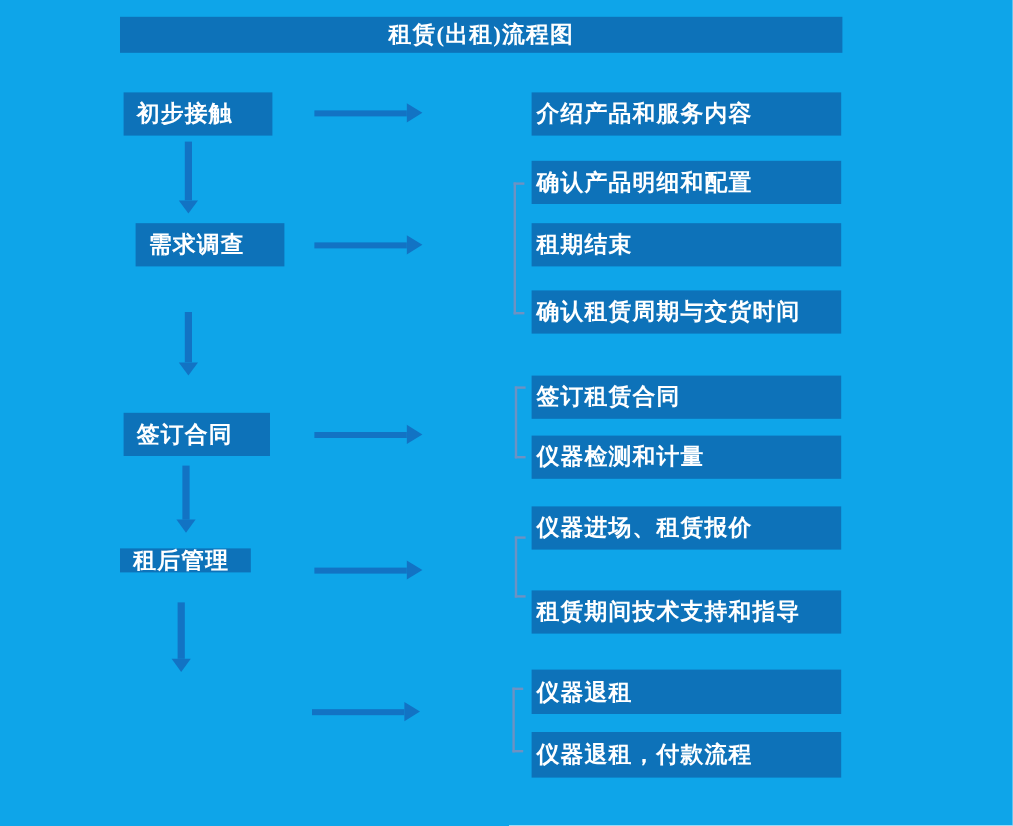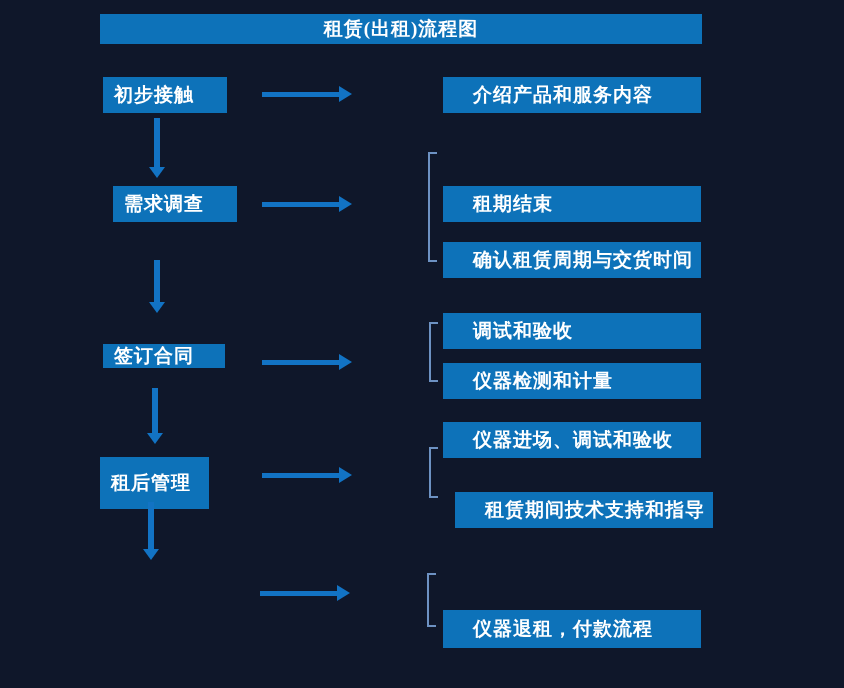--- a/index.html
+++ b/index.html
@@ -1,19 +1,19 @@
 <!DOCTYPE html>
 <html><head>
 <meta charset="utf-8">
 <style>
   html,body{margin:0;padding:0;background:#ffffff;}
   .canvas{
     position:relative;
     width:844px;height:688px;
-    background:#0f172a;
+    background:#0ea5e9;
     font-family:"Liberation Serif","DejaVu Serif",serif;
     overflow:hidden;
   }
   .box{
     position:absolute;
     background:#0d72b9;
     color:#ffffff;
     font-weight:bold;
     font-size:19px;
     letter-spacing:1px;
@@ -22,21 +22,21 @@
     box-sizing:border-box;
   }
   .title-bar{
     position:absolute;
     left:100px;top:14px;width:602px;height:30px;
     background:#0d72b9;color:#ffffff;
     font-weight:bold;font-size:19px;letter-spacing:1px;
     display:flex;align-items:center;justify-content:center;
   }
   .left-box{padding-left:11px;}
-  .right-box{padding-left:30px; left:443px; width:258px; height:36px;}
+  .right-box{padding-left:4px; left:443px; width:258px; height:36px;}
   .h-arrow{
     position:absolute;
     display:flex;align-items:center;
     height:16px;
   }
   .h-arrow .stem{flex:1;height:5px;background:#1273c4;}
   .h-arrow .head{
     width:0;height:0;
     border-left:13px solid #1273c4;
     border-top:8px solid transparent;
@@ -65,22 +65,22 @@
 </style>
 </head>
 <body>
 
 <div class="canvas">
 
   <div class="title-bar">租赁(出租)流程图</div>
 
   <div class="box left-box" style="left:103px;top:77px;width:124px;height:36px;">初步接触</div>
   <div class="box left-box" style="left:113px;top:186px;width:124px;height:36px;">需求调查</div>
-  <div class="box left-box" style="left:103px;top:344px;width:122px;height:24px;font-family:Liberation Mono, monospace;">签订合同</div>
-  <div class="box left-box" style="left:100px;top:457px;width:109px;height:52px;">租后管理</div>
+  <div class="box left-box" style="left:103px;top:344px;width:122px;height:36px;font-family:Liberation Mono, monospace;">签订合同</div>
+  <div class="box left-box" style="left:100px;top:457px;width:109px;height:20px;">租后管理</div>
 
   <div class="v-arrow" style="left:149px;top:118px;height:60px;">
     <span class="stem"></span>
     <span class="head"></span>
   </div>
   <div class="v-arrow" style="left:149px;top:260px;height:53px;">
     <span class="stem"></span>
     <span class="head"></span>
   </div>
   <div class="v-arrow" style="left:147px;top:388px;height:56px;">
@@ -113,24 +113,26 @@
     <span class="head"></span>
   </div>
 
   <div class="bracket" style="left:428px;top:152px;height:110px;"></div>
   <div class="bracket" style="left:429px;top:322px;height:60px;"></div>
   <div class="bracket" style="left:429px;top:447px;height:51px;"></div>
   <div class="bracket" style="left:427px;top:573px;height:54px;"></div>
 
   <div class="box right-box" style="top:77px;">介绍产品和服务内容</div>
 
+  <div class="box right-box" style="top:134px;">确认产品明细和配置</div>
   <div class="box right-box" style="top:186px;">租期结束</div>
   <div class="box right-box" style="top:242px;">确认租赁周期与交货时间</div>
 
-  <div class="box right-box" style="top:313px;">调试和验收</div>
+  <div class="box right-box" style="top:313px;">签订租赁合同</div>
   <div class="box right-box" style="top:363px;">仪器检测和计量</div>
 
-  <div class="box right-box" style="top:422px;">仪器进场、调试和验收</div>
-  <div class="box right-box" style="top:492px;margin-left:12px;">租赁期间技术支持和指导</div>
+  <div class="box right-box" style="top:422px;">仪器进场、租赁报价</div>
+  <div class="box right-box" style="top:492px;">租赁期间技术支持和指导</div>
 
+  <div class="box right-box" style="top:558px;height:37px;">仪器退租</div>
   <div class="box right-box" style="top:610px;height:38px;">仪器退租，付款流程</div>
 
 </div>
 
 </body></html>

